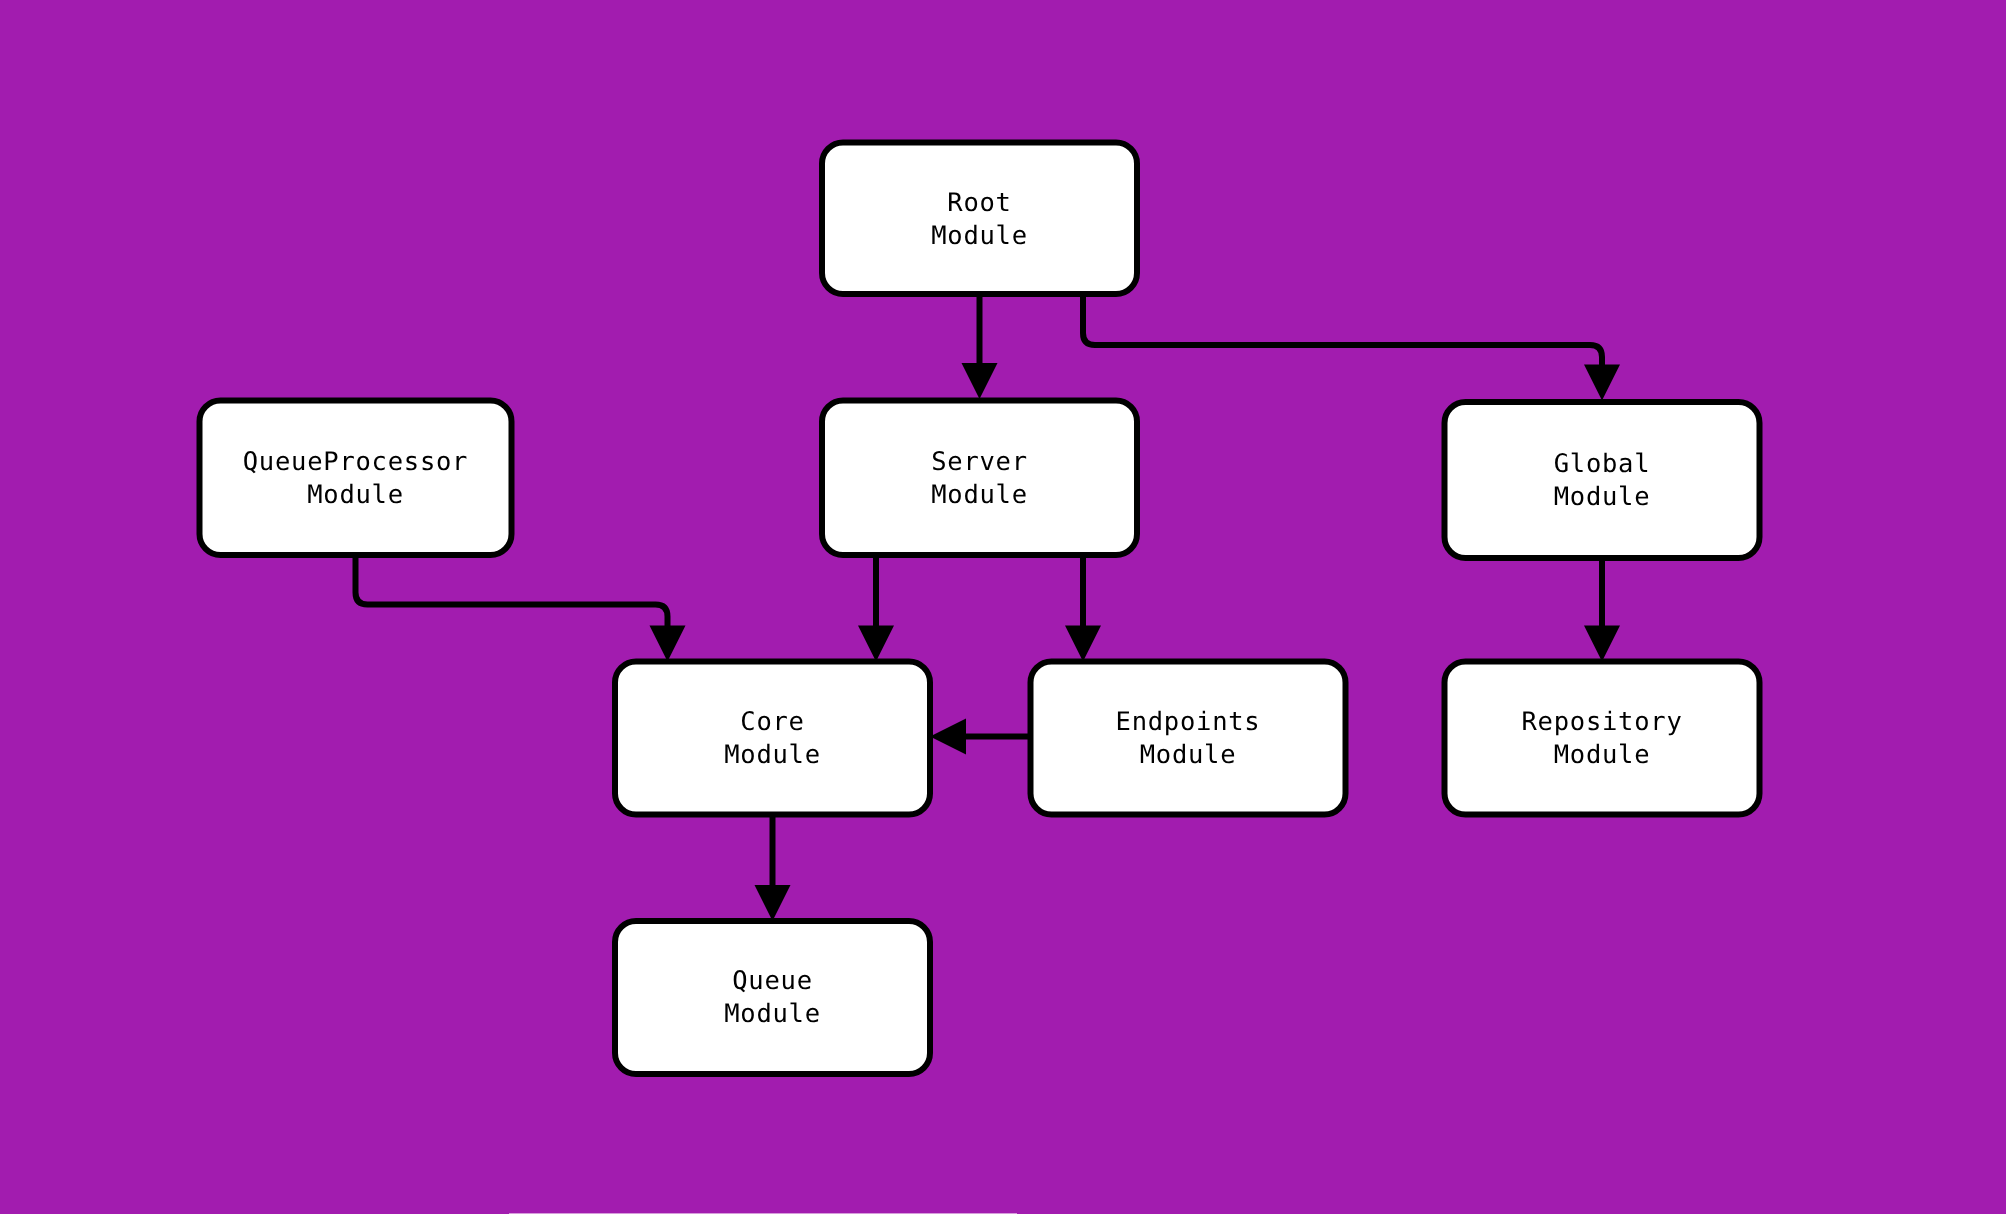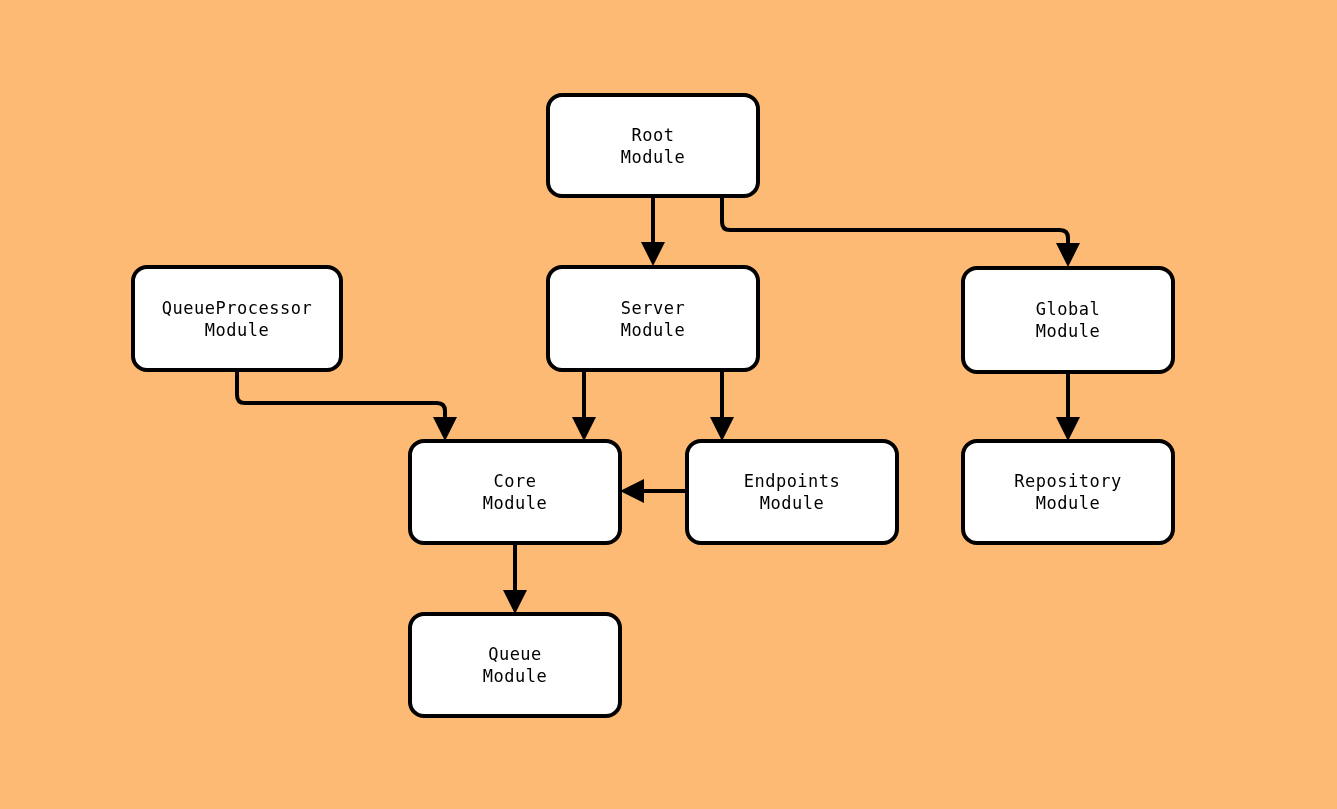--- a/index.html
+++ b/index.html
@@ -10,21 +10,21 @@
   body {
     width: 1337px;
     height: 809px;
     overflow: hidden;
     font-family: "DejaVu Sans Mono", "Liberation Mono", monospace;
   }
   #diagram-root {
     position: relative;
     width: 1337px;
     height: 809px;
-    background: #fdba74;
+    background: #a21caf;
   }
   svg#diagram-canvas {
     position: absolute;
     top: 0;
     left: 0;
     width: 1337px;
     height: 809px;
     display: block;
   }
   .node-box {

